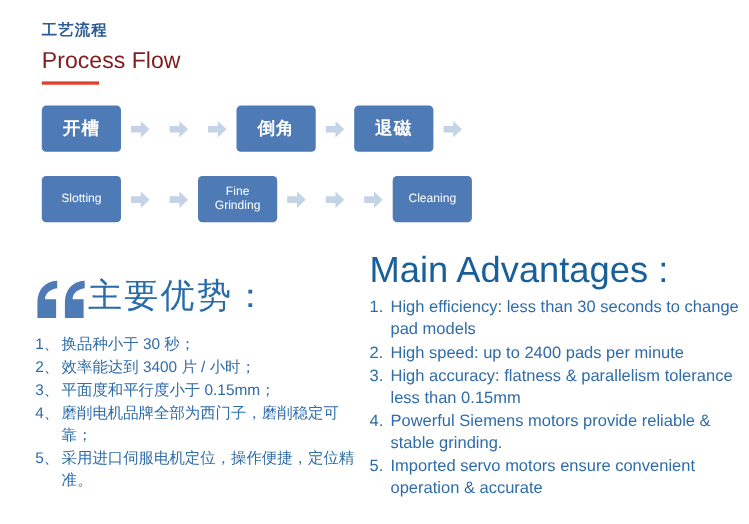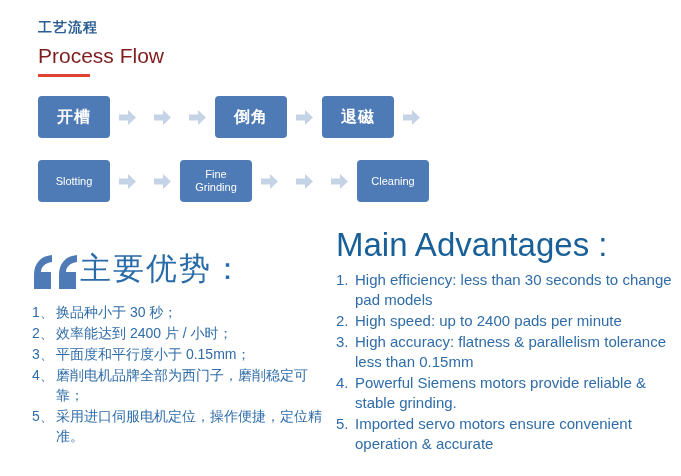--- a/index.html
+++ b/index.html
@@ -241,21 +241,21 @@
     </span>
     <span class="adv-cn-title">主要优势：</span>
   </div>
   <ul class="adv-list">
     <li class="adv-item">
       <span class="adv-marker">1、</span>
       <span class="adv-text">换品种小于 30 秒；</span>
     </li>
     <li class="adv-item">
       <span class="adv-marker">2、</span>
-      <span class="adv-text">效率能达到 2400 片 / 小时；</span>
+      <span class="adv-text">效率能达到 3400 片 / 小时；</span>
     </li>
     <li class="adv-item">
       <span class="adv-marker">3、</span>
       <span class="adv-text">平面度和平行度小于 0.15mm；</span>
     </li>
     <li class="adv-item">
       <span class="adv-marker">4、</span>
       <span class="adv-text">磨削电机品牌全部为西门子，磨削稳定可靠；</span>
     </li>
     <li class="adv-item">

